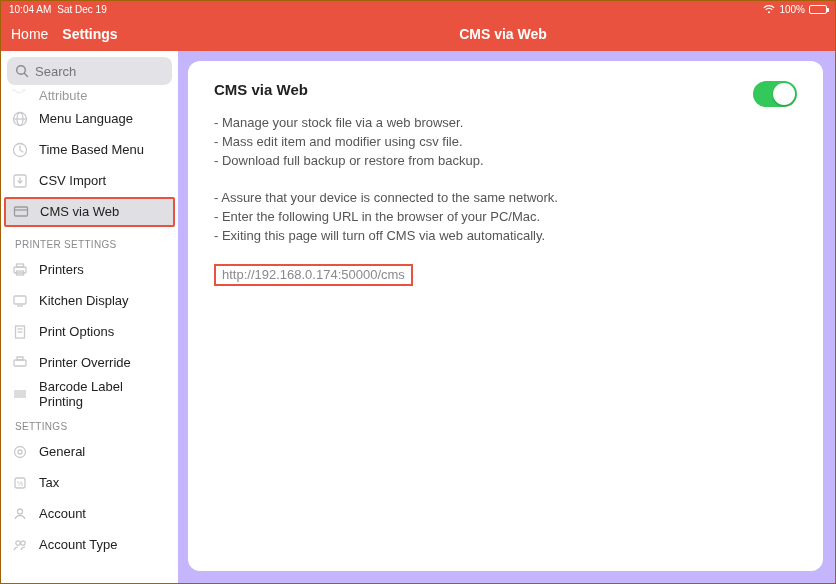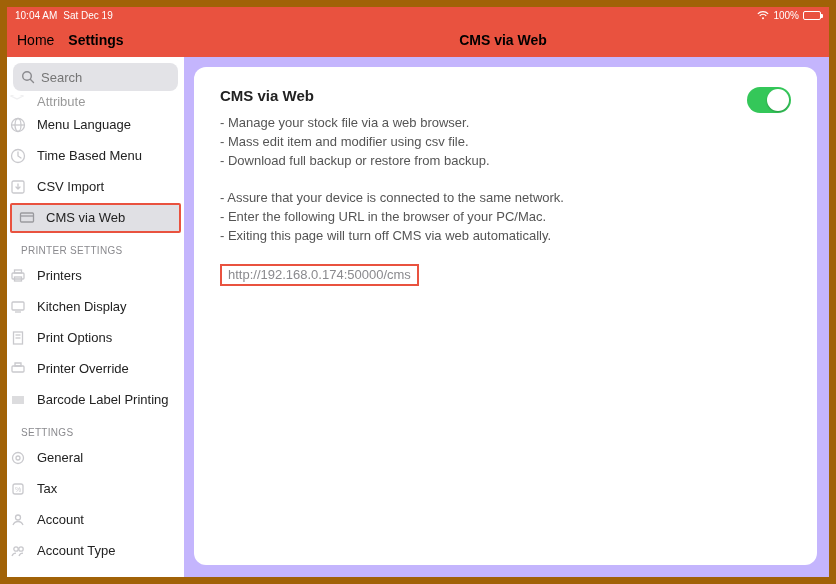--- a/index.html
+++ b/index.html
@@ -1,52 +1,52 @@
 <!DOCTYPE html>
 <html><head>
 <meta charset="utf-8">
 <style>
   * { box-sizing: border-box; margin: 0; padding: 0; }
   html, body { width: 836px; height: 584px; font-family: -apple-system, Helvetica, Arial, sans-serif; overflow: hidden; }
-  .root { width: 836px; height: 584px; display: flex; flex-direction: column; border: 7px solid #a16207; }
+  .root { width: 836px; height: 584px; display: flex; flex-direction: column; border: 1px solid #a16207; }
   
   .statusbar { height: 16px; background: #e9523f; color: #fff; font-size: 10px; display: flex; align-items: center; padding: 0 8px; justify-content: space-between; }
   .status-left { display: flex; gap: 6px; }
   .status-right { display: flex; gap: 4px; align-items: center; }
   .battery-icon { width: 18px; height: 9px; border: 1px solid #fff; border-radius: 2px; position: relative; }
   .battery-icon::after { content:''; position:absolute; right:-3px; top:2px; width:2px; height:4px; background:#fff; border-radius:0 1px 1px 0;}
   .battery-fill { background:#fff; height:100%; width:100%; }
   
-  .navbar { height: 34px; background: #e9523f; color: #000000; display: flex; align-items: center; position: relative; }
+  .navbar { height: 34px; background: #e9523f; color: #ffffff; display: flex; align-items: center; position: relative; }
   .nav-left { display:flex; gap: 14px; padding-left: 10px; font-size: 14px; align-items:center;}
   .nav-home { font-weight: 400; }
   .nav-settings { font-weight: 600; }
   .nav-title { position:absolute; left:0; right:0; text-align:center; pointer-events:none; font-size:14px; font-weight:600; }
   .nav-title span { display:inline-block; margin-left:170px; }
   
   .body { flex:1; display:flex; background:#c4b5fd; overflow:hidden;}
   
   .sidebar { width: 177px; background:#fff; display:flex; flex-direction:column; overflow:hidden;}
   .search-wrap { padding:6px 6px 0 6px; }
   .search { background:#e3e3e7; border-radius:8px; height:28px; display:flex; align-items:center; padding:0 8px; gap:6px; }
   .search input { border:none; background:transparent; outline:none; font-size:13px; width:100%; color:#7a7a7e;}
   .list { flex:1; overflow:hidden; margin-top:4px;}
-  .row { display:flex; align-items:center; height:31px; padding:0 2px; gap:10px; font-size:13px; color:#222; border-bottom:0; }
+  .row { display:flex; align-items:center; height:31px; padding:0 10px; gap:10px; font-size:13px; color:#222; border-bottom:0; }
   .row.partial { height:14px; align-items:flex-end; overflow:hidden; color:#555; opacity:0.6;}
   .row.partial .icon { opacity:0.5; align-self:flex-end;}
   .row .icon { width:18px; height:18px; flex-shrink:0; display:flex; align-items:center; justify-content:center; color:#c9c9cd;}
   .row.selected-wrap { padding:1px 3px;}
   .row.selected { background:#e0e0e4; border:2px solid #e9523f; border-radius:2px; height:30px; width:100%; display:flex; align-items:center; padding:0 6px; gap:10px;}
   .section-header { font-size:10px; color:#8a8a8e; letter-spacing:0.3px; padding:12px 10px 4px 14px;}
   
   .main { flex:1; padding:10px 12px 12px 10px; }
   .card { background:#fff; border-radius:12px; height:100%; padding:20px 26px; position:relative;}
   .card-header-row { display:flex; justify-content:space-between; align-items:flex-start;}
   .card-title { font-size:15px; font-weight:600; color:#222;}
-  .bullets { margin-top:10px; font-size:13px; color:#555; line-height:1.45;}
+  .bullets { margin-top:16px; font-size:13px; color:#555; line-height:1.45;}
   .bullets .line { white-space:pre;}
   .url-box { display:inline-block; margin-top:18px; border:2px solid #e9523f; padding:1px 6px 2px 6px; font-size:13px; color:#8a8a8e;}
   
   .toggle { width:44px; height:26px; background:#34c759; border-radius:13px; position:relative; flex-shrink:0;}
   .toggle .knob { width:22px; height:22px; background:#fff; border-radius:50%; position:absolute; top:2px; right:2px; box-shadow:0 1px 2px rgba(0,0,0,0.25);}
   svg { display:block; }
 </style>
 </head>
 <body>
 

